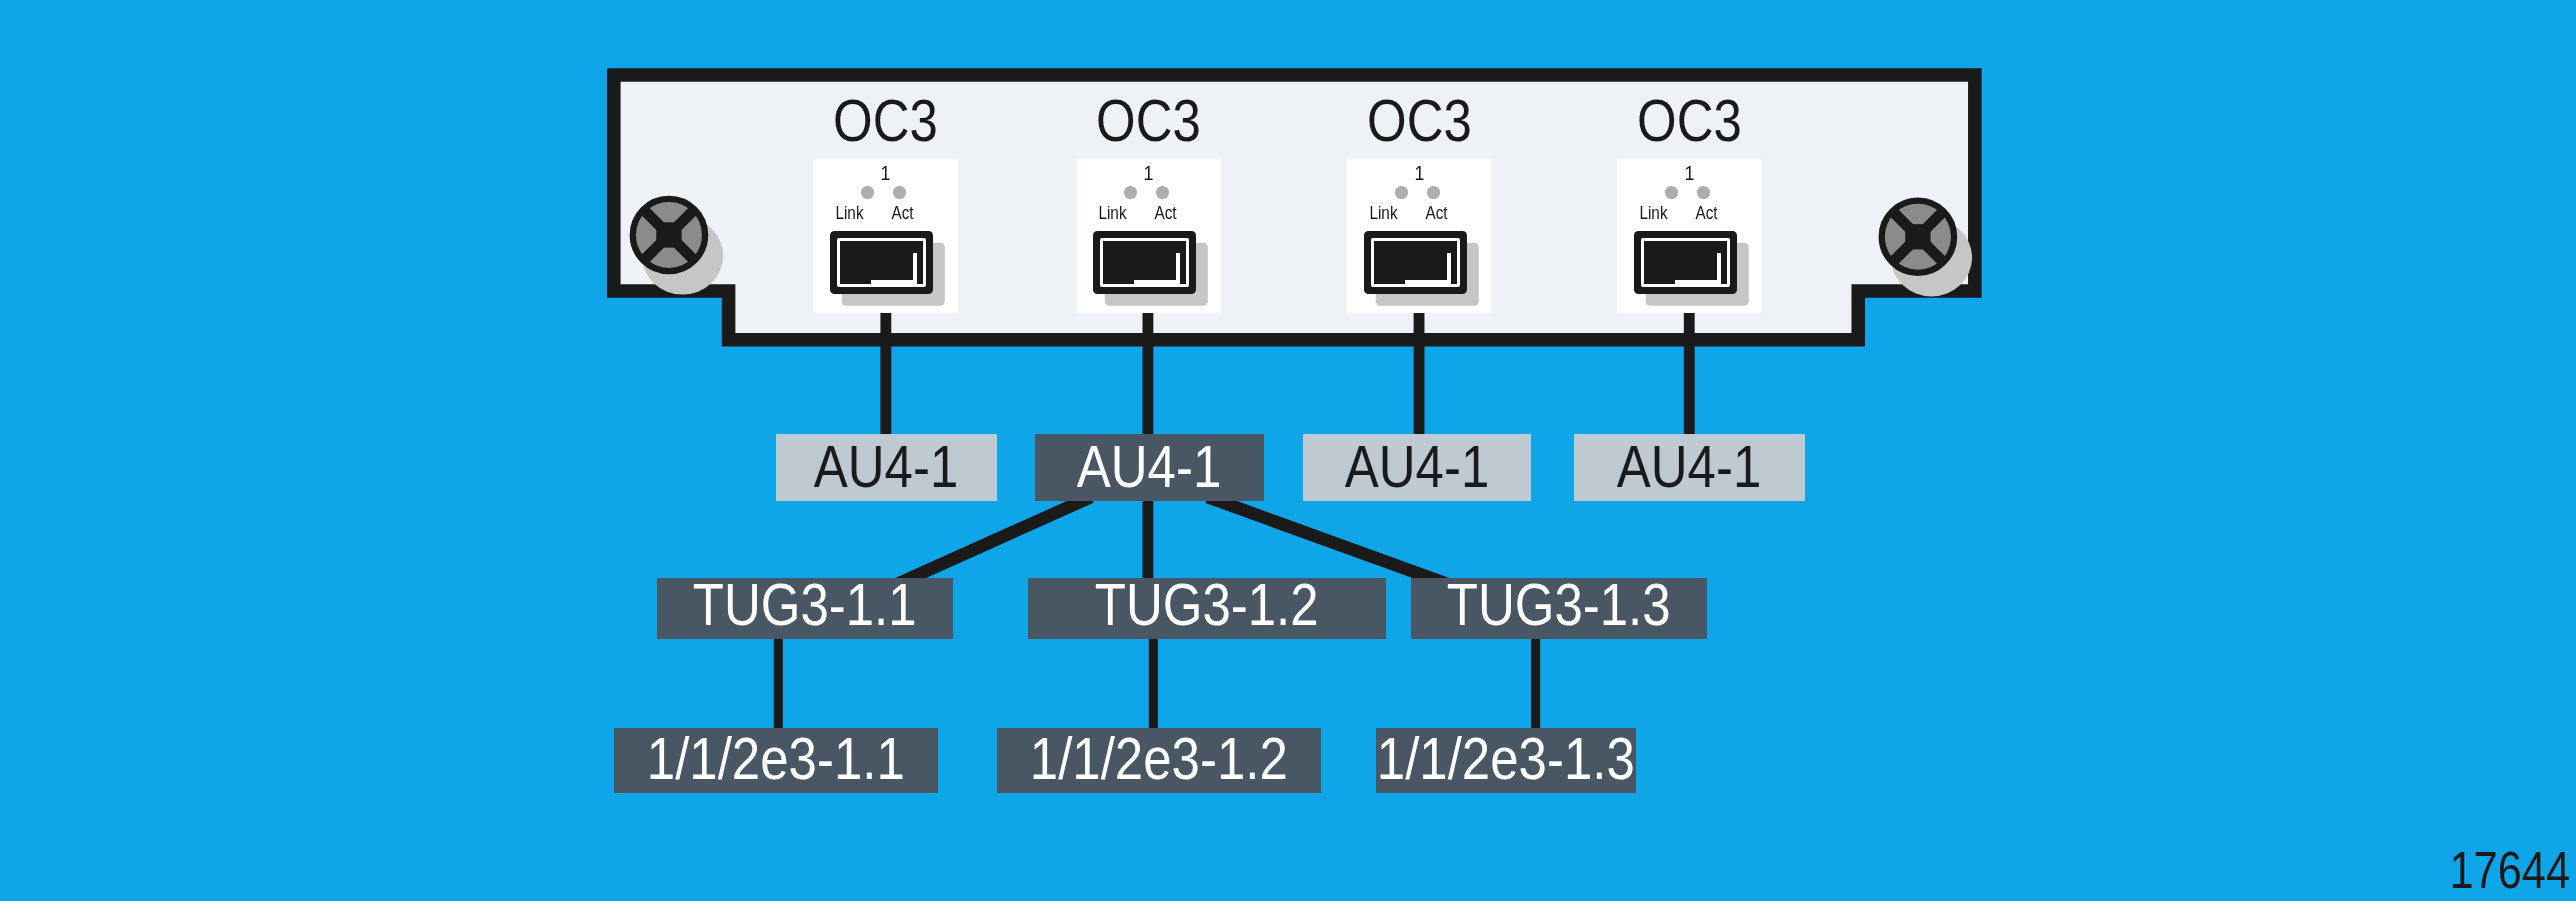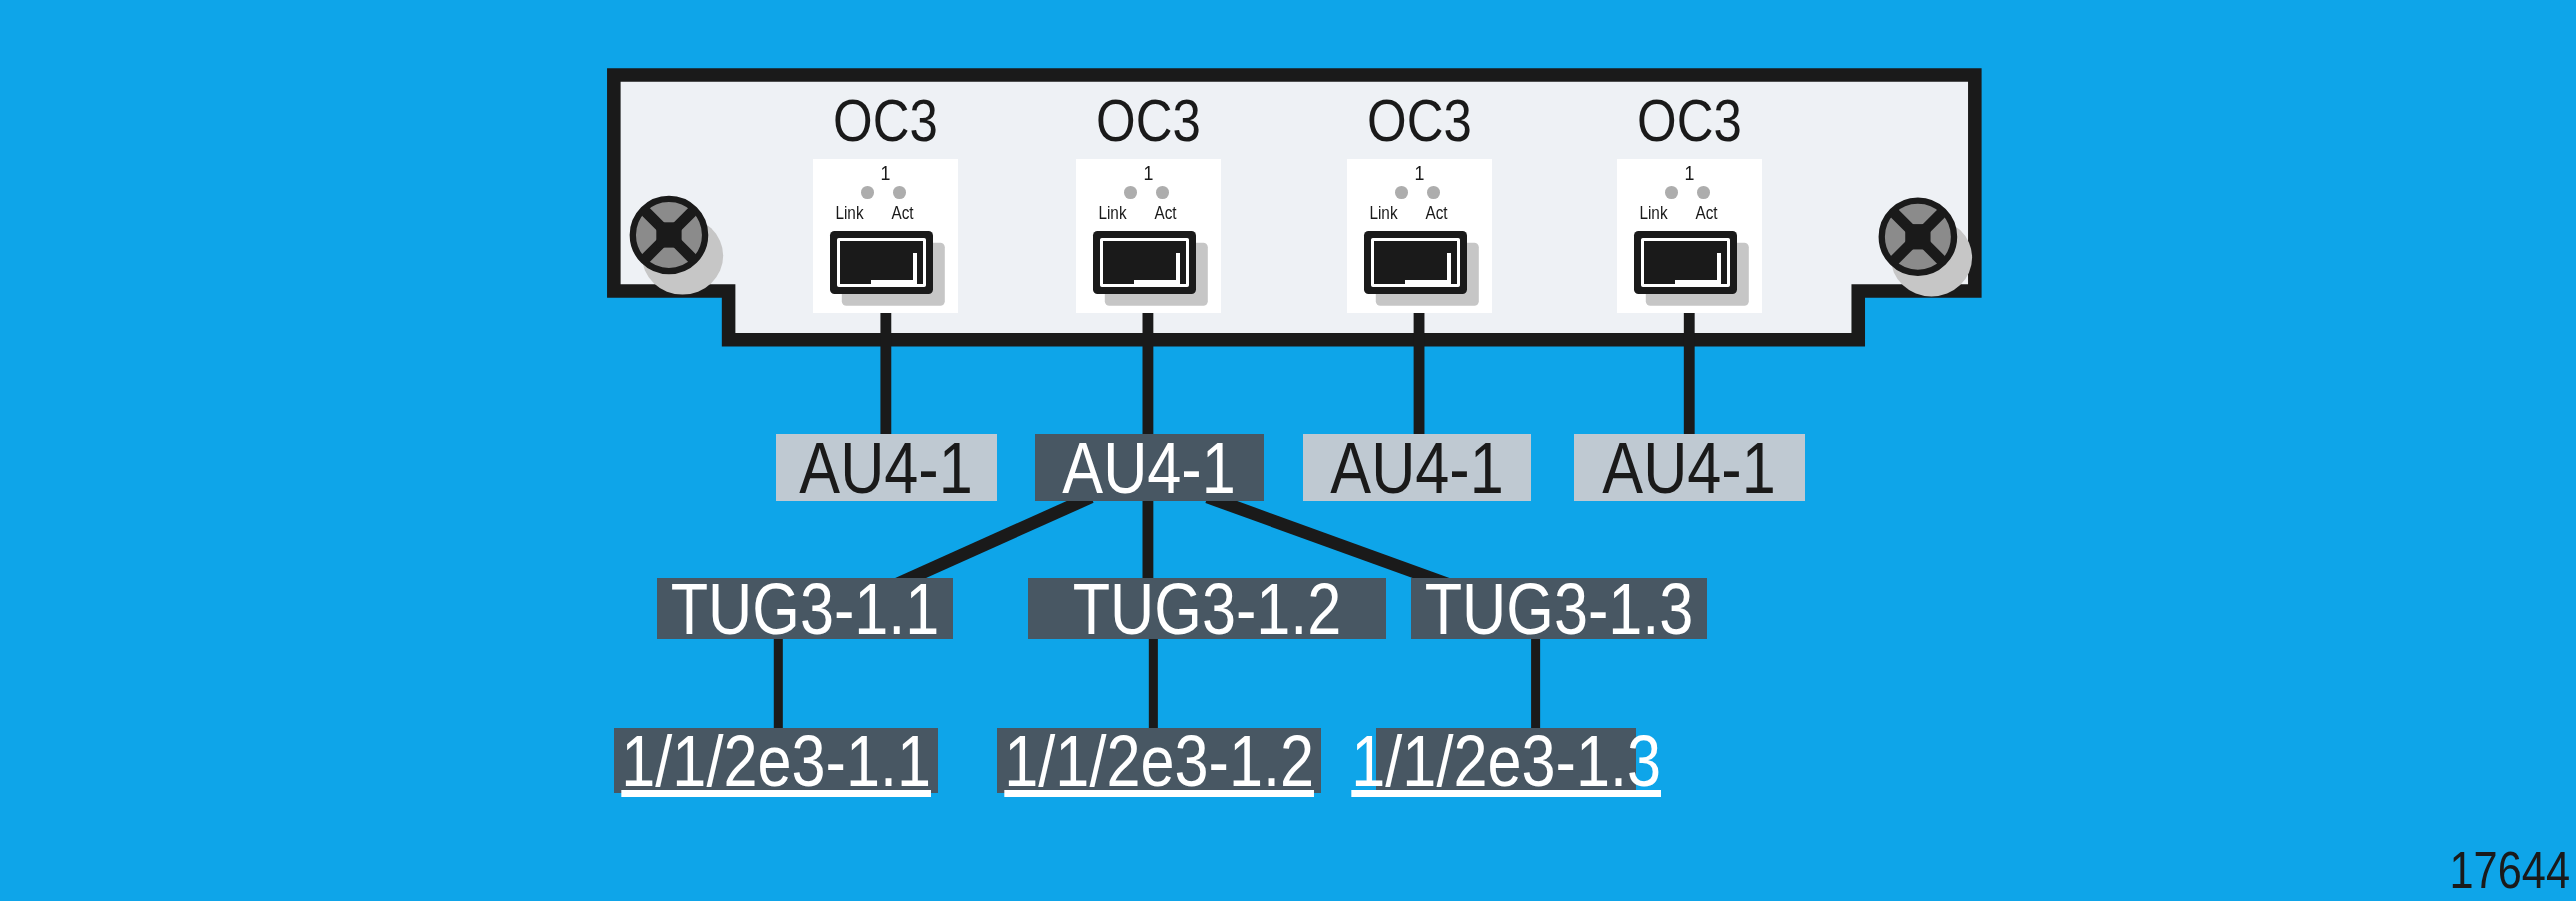--- a/index.html
+++ b/index.html
@@ -36,29 +36,29 @@
     background:#1a1a1a; border-radius:4.5px; box-shadow:11.8px 11.8px 0 0 #c6c6c6;
   }
   .sfp-inner { position:absolute; inset:7.2px; border:3.6px solid #ffffff; border-radius:1.8px; }
   .sfp-latch {
     position:absolute; right:16.3px; bottom:10px; width:42px; height:27px;
     border-right:4.5px solid #ffffff; border-bottom:4.5px solid #ffffff;
   }
 
   
   .box {
-    position:absolute; display:flex; align-items:center; justify-content:center;
-    font-size:72px; white-space:nowrap;
+    position:absolute; display:flex; align-items:flex-end; justify-content:center;
+    font-size:60px; white-space:nowrap;
   }
   .box .t { display:inline-block; transform:scaleX(0.85); }
   .box.light { background:#bfc9d2; color:#1a1a1a; }
   .box.dark  { background:#485763; color:#ffffff; }
   .row-au  { top:434px; height:67px; }
   .row-tug { top:578px; height:61px;margin-left:24px; }
-  .row-e3  { top:728px; height:65px;text-decoration:underline; }
+  .row-e3  { top:728px; height:65px; }
 
   .fignum {
     position:absolute; left:2299px; top:844px; width:271px; text-align:right;
     font-size:51px; line-height:54px; color:#1a1a1a;
     transform:scaleX(0.85); transform-origin:100% 50%;
   }
 </style>
 </head>
 <body>
 

